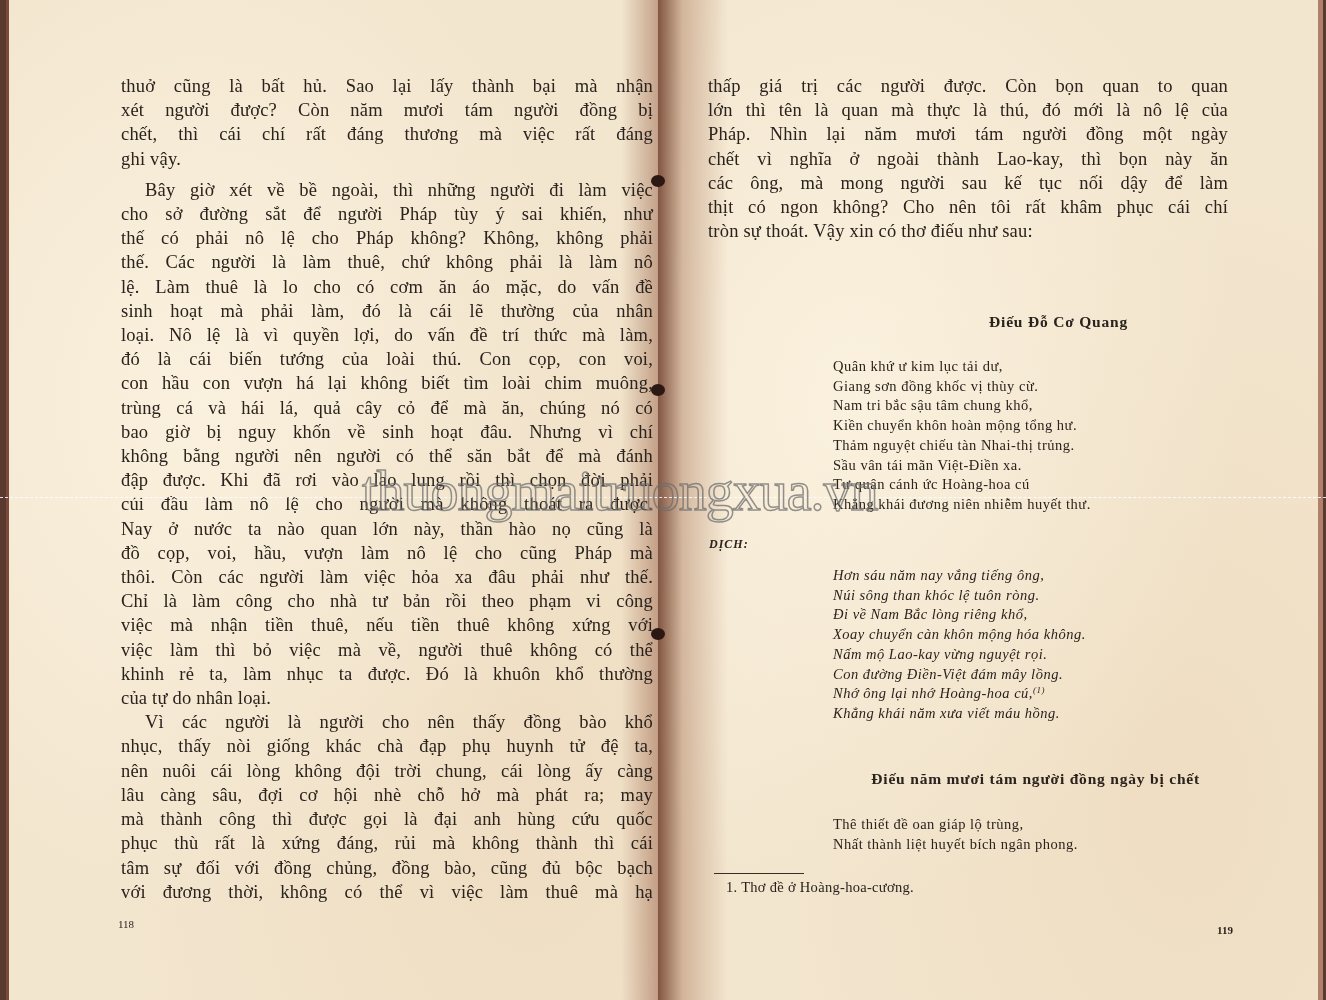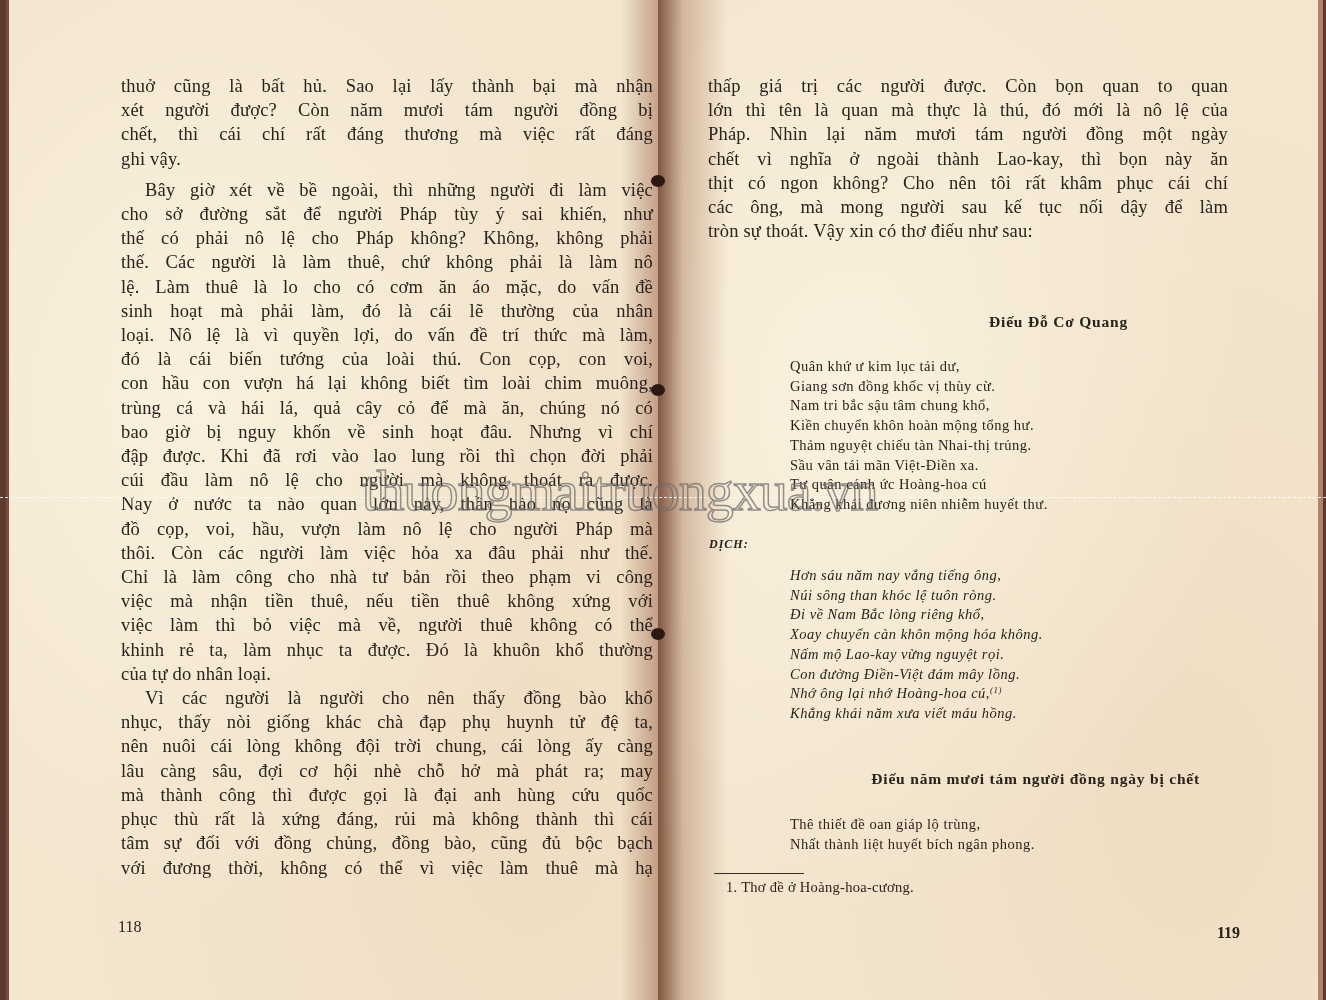--- a/index.html
+++ b/index.html
@@ -36,27 +36,27 @@
       letter-spacing:0.2px;
     }
     .left-text { left:112px; top:74px; width:532px; }
     .right-text { left:50px; top:74px; width:520px; }
     .line { display:block; text-align:justify; text-align-last:justify; white-space:nowrap; }
     .line.last { text-align-last:left; }
     .poem-title {
       position:absolute; font-weight:bold; font-size:15.5px; letter-spacing:0.8px; text-align:right;
     }
     .poem {
-      position:absolute; font-size:14.5px; line-height:19.7px; letter-spacing:0.5px;
+      position:absolute; font-size:14.5px; line-height:19.7px; letter-spacing:0.5px;margin-left:43px;
     }
     .poem.italic { font-style:italic; }
     .dich-label { position:absolute; font-style:italic; font-weight:bold; font-size:12px; letter-spacing:1px; }
     .footnote-rule { position:absolute; height:1px; background:#3a2e24; }
     .footnote { position:absolute; font-size:14.5px; letter-spacing:0.3px; }
-    .page-number { position:absolute; font-size:16px; }
+    .page-number { position:absolute; font-size:11px; }
     .page-number.bold { font-weight:bold; }
     sup { font-size:9px; vertical-align:top; position:relative; top:-3px; }
     .watermark {
       position:absolute; left:362px; top:463px; font-size:56px; letter-spacing:-1px;
       color:rgba(255,255,255,0.0); -webkit-text-stroke:1.5px rgba(110,110,110,0.75);
       font-family:"Liberation Serif","DejaVu Serif",serif; white-space:nowrap; line-height:56px;
     }
     .scan-line {
       position:absolute; left:0; top:497px; width:1326px; height:0;
       border-top:1px dashed rgba(255,255,255,0.85);
@@ -81,24 +81,25 @@
           <span class="line">cho sở đường sắt để người Pháp tùy ý sai khiến, như</span>
           <span class="line">thế có phải nô lệ cho Pháp không? Không, không phải</span>
           <span class="line">thế. Các người là làm thuê, chứ không phải là làm nô</span>
           <span class="line">lệ. Làm thuê là lo cho có cơm ăn áo mặc, do vấn đề</span>
           <span class="line">sinh hoạt mà phải làm, đó là cái lẽ thường của nhân</span>
           <span class="line">loại. Nô lệ là vì quyền lợi, do vấn đề trí thức mà làm,</span>
           <span class="line">đó là cái biến tướng của loài thú. Con cọp, con voi,</span>
           <span class="line">con hầu con vượn há lại không biết tìm loài chim muông,</span>
           <span class="line">trùng cá và hái lá, quả cây cỏ để mà ăn, chúng nó có</span>
           <span class="line">bao giờ bị nguy khốn về sinh hoạt đâu. Nhưng vì chí</span>
+          <span class="line">không bằng người nên người có thể săn bắt để mà đánh</span>
           <span class="line">đập được. Khi đã rơi vào lao lung rồi thì chọn đời phải</span>
           <span class="line">cúi đầu làm nô lệ cho người mà không thoát ra được.</span>
           <span class="line">Nay ở nước ta nào quan lớn này, thần hào nọ cũng là</span>
-          <span class="line">đồ cọp, voi, hầu, vượn làm nô lệ cho người Pháp mà</span>
+          <span class="line">đồ cọp, voi, hầu, vượn làm nô lệ cho cũng Pháp mà</span>
           <span class="line">thôi. Còn các người làm việc hỏa xa đâu phải như thế.</span>
           <span class="line">Chỉ là làm công cho nhà tư bản rồi theo phạm vi công</span>
           <span class="line">việc mà nhận tiền thuê, nếu tiền thuê không xứng với</span>
           <span class="line">việc làm thì bỏ việc mà về, người thuê không có thể</span>
           <span class="line">khinh rẻ ta, làm nhục ta được. Đó là khuôn khổ thường</span>
           <span class="line last">của tự do nhân loại.</span>
         </div>
         <div style="">
           <span class="line" style="padding-left: 24px;">Vì các người là người cho nên thấy đồng bào khổ</span>
           <span class="line">nhục, thấy nòi giống khác chà đạp phụ huynh tử đệ ta,</span>
@@ -117,22 +118,22 @@
     <div class="gutter-shadow-right"></div>
     <div class="binding-hole" style="top:175px;"></div>
     <div class="binding-hole" style="top:384px;"></div>
     <div class="binding-hole" style="top:628px;"></div>
 
     <div class="text-block right-text" id="right-body">
         <span class="line">thấp giá trị các người được. Còn bọn quan to quan</span>
         <span class="line">lớn thì tên là quan mà thực là thú, đó mới là nô lệ của</span>
         <span class="line">Pháp. Nhìn lại năm mươi tám người đồng một ngày</span>
         <span class="line">chết vì nghĩa ở ngoài thành Lao-kay, thì bọn này ăn</span>
+        <span class="line">các ông, mà mong người sau kế tục nối dậy để làm</span>
         <span class="line">thịt có ngon không? Cho nên tôi rất khâm phục cái chí</span>
-        <span class="line">các ông, mà mong người sau kế tục nối dậy để làm</span>
         <span class="line last">tròn sự thoát. Vậy xin có thơ điếu như sau:</span>
       </div>
 
     <div class="poem-title" style="left:150px;top:313px;width:320px;">Điếu Đỗ Cơ Quang</div>
     <div class="poem" style="left:132px;top:357px;" id="poem1">
         <div>Quân khứ ư kim lục tải dư,</div>
         <div>Giang sơn đồng khốc vị thùy cừ.</div>
         <div>Nam tri bắc sậu tâm chung khổ,</div>
         <div>Kiền chuyển khôn hoàn mộng tổng hư.</div>
         <div>Thảm nguyệt chiếu tàn Nhai-thị trủng.</div>

